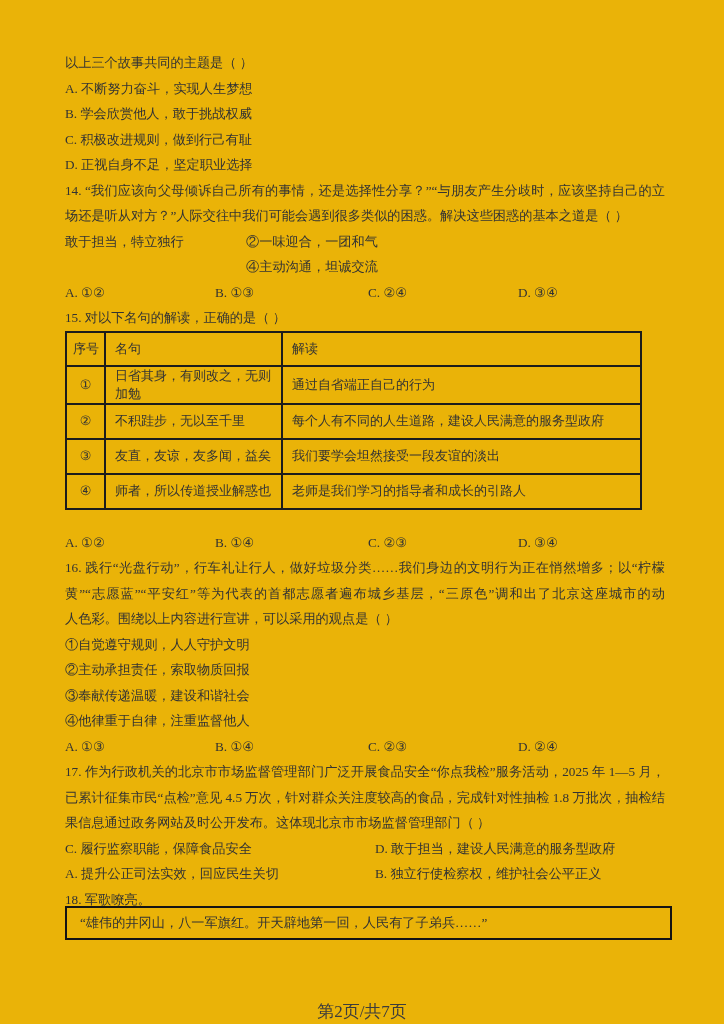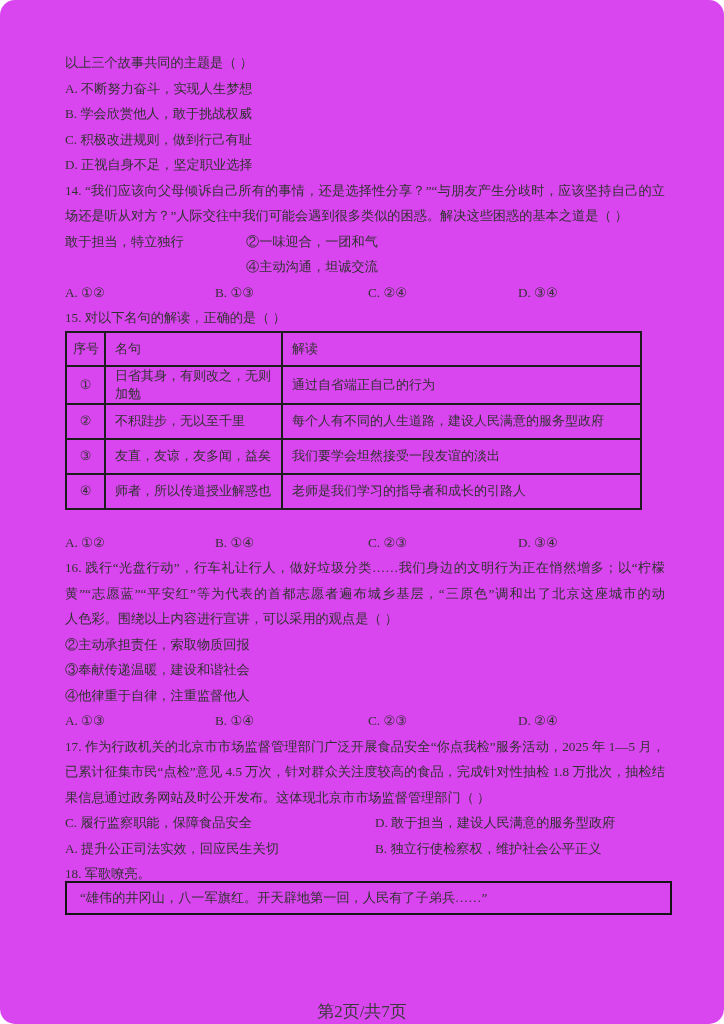--- a/index.html
+++ b/index.html
@@ -1,24 +1,23 @@
 <!DOCTYPE html>
 <html><head>
 <meta charset="utf-8">
 <style>
   html,body { margin:0; padding:0; background:#ffffff; }
   .page {
     position:relative;
     width:724px; height:1024px;
-    background:#d946ef;
+    background:#eab308;
     font-family:"Liberation Serif","DejaVu Serif",serif;
     color:#333333;
     font-size:13.2px;
     overflow:hidden;
-    border-radius:15px;
   }
   .content {
     position:absolute;
     left:65px; top:50px;
     width:600px;
   }
   .ln {
     height:25.5px;
     line-height:25.5px;
     white-space:nowrap;
@@ -137,20 +136,21 @@
     <div class="optrow after-table">
       <span class="o0">A. ①②</span>
       <span class="o1">B. ①④</span>
       <span class="o2">C. ②③</span>
       <span class="o3">D. ③④</span>
     </div>
 
     <div class="ln full">16. 践行“光盘行动”，行车礼让行人，做好垃圾分类……我们身边的文明行为正在悄然增多；以“柠檬</div>
     <div class="ln full">黄”“志愿蓝”“平安红”等为代表的首都志愿者遍布城乡基层，“三原色”调和出了北京这座城市的动</div>
     <div class="ln">人色彩。围绕以上内容进行宣讲，可以采用的观点是（  ）</div>
+    <div class="ln">①自觉遵守规则，人人守护文明</div>
     <div class="ln">②主动承担责任，索取物质回报</div>
     <div class="ln">③奉献传递温暖，建设和谐社会</div>
     <div class="ln">④他律重于自律，注重监督他人</div>
     <div class="optrow">
       <span class="o0">A. ①③</span>
       <span class="o1">B. ①④</span>
       <span class="o2">C. ②③</span>
       <span class="o3">D. ②④</span>
     </div>
 

